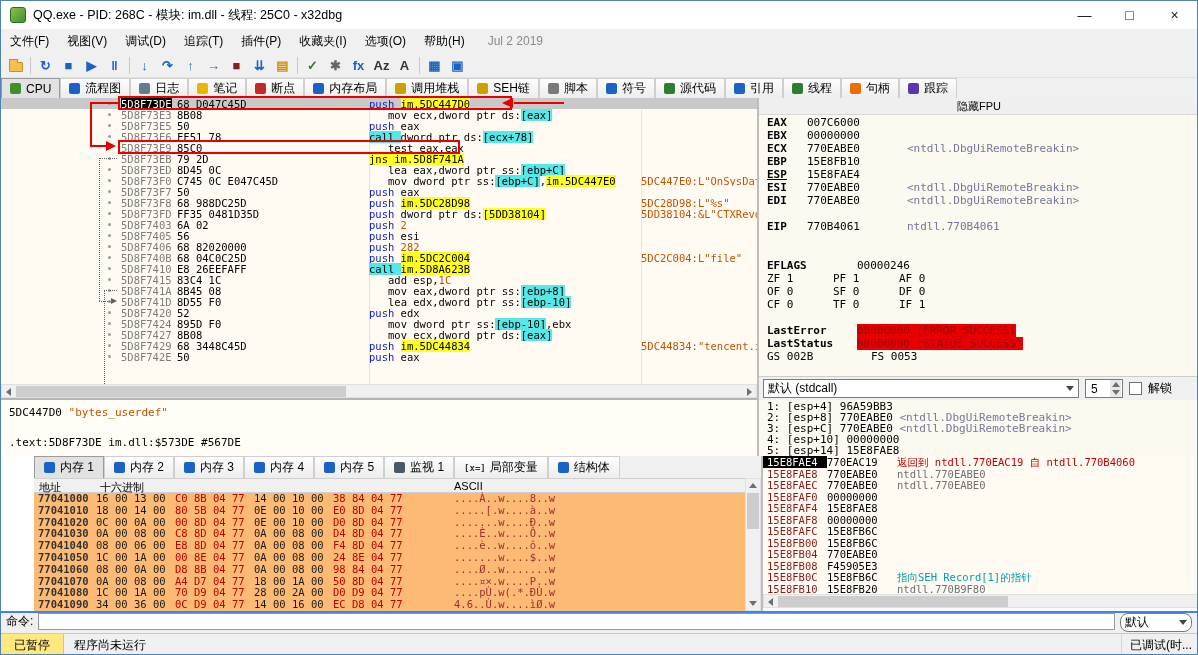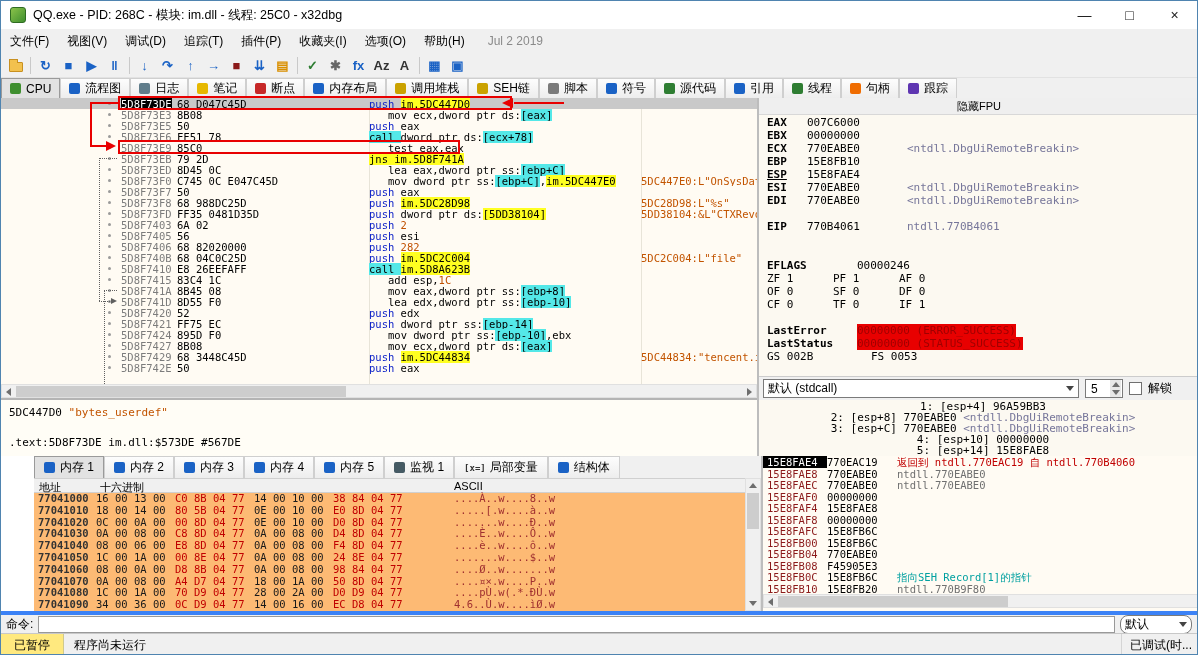--- a/index.html
+++ b/index.html
@@ -85,21 +85,21 @@
   .gseg{display:inline-block;width:104px;}
   .crow{position:absolute;left:0;top:278px;right:0;height:24px;background:#f0f0f0;border-top:1px solid #ccc;display:flex;align-items:center;padding:0 4px;gap:6px;font-size:12px;}
   .combo{height:19px;background:#fff;border:1px solid #7a7a7a;display:flex;align-items:center;padding:0 4px;gap:4px;}
   .combo.big{width:316px;}
   .combo.small{width:72px;border-radius:8px;}
   .carr{margin-left:auto;width:0;height:0;border-left:4px solid transparent;border-right:4px solid transparent;border-top:5px solid #444;}
   .spin{width:38px;height:19px;background:#fff;border:1px solid #7a7a7a;display:flex;align-items:center;padding-left:5px;position:relative;}
   .sarr{position:absolute;right:1px;top:0;bottom:0;width:11px;display:flex;flex-direction:column;justify-content:space-around;align-items:center;background:#e8e8e8;}
   .chk{width:13px;height:13px;background:#fff;border:1px solid #707070;}
   .args{position:absolute;left:0;top:302px;right:0;bottom:0;background:#fcf9f1;font:11px "DejaVu Sans Mono",monospace;padding-top:1px;}
-  .aline{height:11px;line-height:11px;white-space:pre;padding-left:8px;text-align:center;}
+  .aline{height:11px;line-height:11px;white-space:pre;padding-left:8px;}
   .al{color:#76769a;}
   
   .bottom{position:absolute;left:0;top:455px;width:1198px;height:192px;background:#fdba74;margin-left:33px;}
   .btabs{position:absolute;left:0;top:0;width:727px;height:22px;background:#f0f0f0;display:flex;align-items:flex-end;}
   .btab{height:22px;display:flex;align-items:center;padding:0 9px;font-size:12px;border:1px solid #cfcfcf;border-bottom:none;background:linear-gradient(#fdfdfd,#ededed);white-space:nowrap;}
   .btab.sel{background:#e2e2e2;border-color:#9a9a9a;}
   .xbadge{font:bold 9px "DejaVu Sans Mono",monospace;color:#333;margin-right:4px;}
   .dhead{position:absolute;left:0;top:22px;width:711px;height:15px;background:#f0f0f0;border-top:1px solid #d0d0d0;border-bottom:1px solid #d0d0d0;font-size:11px;}
   .dhead span{position:absolute;top:1px;}
   .dh1{left:5px;} .dh2{left:66px;} .dh3{left:420px;}
@@ -114,21 +114,21 @@
   .stack{position:absolute;left:727px;top:0;width:471px;height:155px;background:#fffbf3;border-left:2px solid #bdbdbd;}
   .srow{display:flex;height:11.5px;line-height:11.5px;font:10.5px "DejaVu Sans Mono",monospace;white-space:pre;}
   .sa{width:64px;flex:none;color:#8b1a1a;padding-left:4px;}
   .sa.sel{background:#000;color:#fff;}
   .sv{width:70px;flex:none;color:#000;}
   .sc{flex:1;overflow:hidden;}
   .sc-red{color:#c00000;} .sc-label{color:#707070;} .sc-seh{color:#00a0a0;}
   .shscroll{left:0;top:138px;width:469px;height:14px;}
   .shscroll .thumb{left:14px;top:1px;width:230px;height:11px;}
   
-  .cmdbar{position:absolute;left:0;top:610px;right:0;height:22px;background:#f0f0f0;border-top:4px solid #3b82f6;display:flex;align-items:center;padding:0 5px;gap:5px;font-size:12px;}
+  .cmdbar{position:absolute;left:0;top:610px;right:0;height:22px;background:#f0f0f0;border-top:2px solid #3b82f6;display:flex;align-items:flex-start;padding:0 5px;gap:5px;font-size:12px;}
   .cinput{flex:1;height:17px;border:1px solid #999;background:#fff;font:11px "DejaVu Sans Mono",monospace;padding:0 3px;outline:none;}
   .status{position:absolute;left:0;top:632px;right:0;height:23px;background:#f0f0f0;border-top:1px solid #c8c8c8;display:flex;align-items:center;font-size:12px;}
   .paused{background:#ffe97f;height:100%;display:flex;align-items:center;padding:0 13px;border-right:1px solid #cfc98e;}
   .smsg{padding:0 10px;}
   .sright{margin-left:auto;padding-right:5px;border-left:1px solid #d5d5d5;padding-left:8px;height:100%;display:flex;align-items:center;}
 </style>
 </head>
 <body>
 
 <div class="win">
@@ -301,21 +301,20 @@
         <div class="drow"><div class="gut"><span class="dot"></span></div><div class="addr"><span>5D8F73FD</span></div><div class="bytes">FF35 0481D35D</div><div class="ins"><span class="tk-mp">push </span><span class="tk-tx">dword ptr ds:</span><span class="tk-ty">[5DD38104]</span></div><div class="cmt">5DD38104:&amp;L"CTXRevokeMessage</div></div>
         <div class="drow"><div class="gut"><span class="dot"></span></div><div class="addr"><span>5D8F7403</span></div><div class="bytes">6A 02</div><div class="ins"><span class="tk-mp">push </span><span class="tk-ti">2</span></div><div class="cmt"></div></div>
         <div class="drow"><div class="gut"><span class="dot"></span></div><div class="addr"><span>5D8F7405</span></div><div class="bytes">56</div><div class="ins"><span class="tk-mp">push </span><span class="tk-tx">esi</span></div><div class="cmt"></div></div>
         <div class="drow"><div class="gut"><span class="dot"></span></div><div class="addr"><span>5D8F7406</span></div><div class="bytes">68 82020000</div><div class="ins"><span class="tk-mp">push </span><span class="tk-ti">282</span></div><div class="cmt"></div></div>
         <div class="drow"><div class="gut"><span class="dot"></span></div><div class="addr"><span>5D8F740B</span></div><div class="bytes">68 04C0C25D</div><div class="ins"><span class="tk-mp">push </span><span class="tk-ty">im.5DC2C004</span></div><div class="cmt">5DC2C004:L"file"</div></div>
         <div class="drow"><div class="gut"><span class="dot"></span></div><div class="addr"><span>5D8F7410</span></div><div class="bytes">E8 26EEFAFF</div><div class="ins"><span class="tk-mc">call </span><span class="tk-ty">im.5D8A623B</span></div><div class="cmt"></div></div>
         <div class="drow"><div class="gut"><span class="dot"></span></div><div class="addr"><span>5D8F7415</span></div><div class="bytes">83C4 1C</div><div class="ins"><span class="tk-mk">add esp,</span><span class="tk-ti">1C</span></div><div class="cmt"></div></div>
         <div class="drow"><div class="gut"><span class="dot"></span></div><div class="addr"><span>5D8F741A</span></div><div class="bytes">8B45 08</div><div class="ins"><span class="tk-mk">mov eax,dword ptr ss:</span><span class="tk-tc">[ebp+8]</span></div><div class="cmt"></div></div>
         <div class="drow"><div class="gut"><span class="dot"></span></div><div class="addr"><span>5D8F741D</span></div><div class="bytes">8D55 F0</div><div class="ins"><span class="tk-mk">lea edx,dword ptr ss:</span><span class="tk-tc">[ebp-10]</span></div><div class="cmt"></div></div>
         <div class="drow"><div class="gut"><span class="dot"></span></div><div class="addr"><span>5D8F7420</span></div><div class="bytes">52</div><div class="ins"><span class="tk-mp">push </span><span class="tk-tx">edx</span></div><div class="cmt"></div></div>
-        <div class="drow"><div class="gut"><span class="dot"></span></div><div class="addr"><span>5D8F7421</span></div><div class="bytes">FF75 EC</div><div class="ins"><span class="tk-mp">push </span><span class="tk-tx">dword ptr ss:</span><span class="tk-tc">[ebp-14]</span></div><div class="cmt"></div></div>
         <div class="drow"><div class="gut"><span class="dot"></span></div><div class="addr"><span>5D8F7424</span></div><div class="bytes">895D F0</div><div class="ins"><span class="tk-mk">mov dword ptr ss:</span><span class="tk-tc">[ebp-10]</span><span class="tk-tx">,ebx</span></div><div class="cmt"></div></div>
         <div class="drow"><div class="gut"><span class="dot"></span></div><div class="addr"><span>5D8F7427</span></div><div class="bytes">8B08</div><div class="ins"><span class="tk-mk">mov ecx,dword ptr ds:</span><span class="tk-tc">[eax]</span></div><div class="cmt"></div></div>
         <div class="drow"><div class="gut"><span class="dot"></span></div><div class="addr"><span>5D8F7429</span></div><div class="bytes">68 3448C45D</div><div class="ins"><span class="tk-mp">push </span><span class="tk-ty">im.5DC44834</span></div><div class="cmt">5DC44834:"tencent.im.msgrevol</div></div>
         <div class="drow"><div class="gut"><span class="dot"></span></div><div class="addr"><span>5D8F742E</span></div><div class="bytes">50</div><div class="ins"><span class="tk-mp">push </span><span class="tk-tx">eax</span></div><div class="cmt"></div></div>
       </div>
 
     <div class="jl jlh" style="left:98px;top:60px;width:18px;"></div>
     <div class="jl jlv" style="left:98px;top:60px;height:143px;"></div>
     <div class="jl jlh" style="left:98px;top:203px;width:13px;"></div>
     <div class="tri-r-g" style="left:110px;top:200px;"></div>

